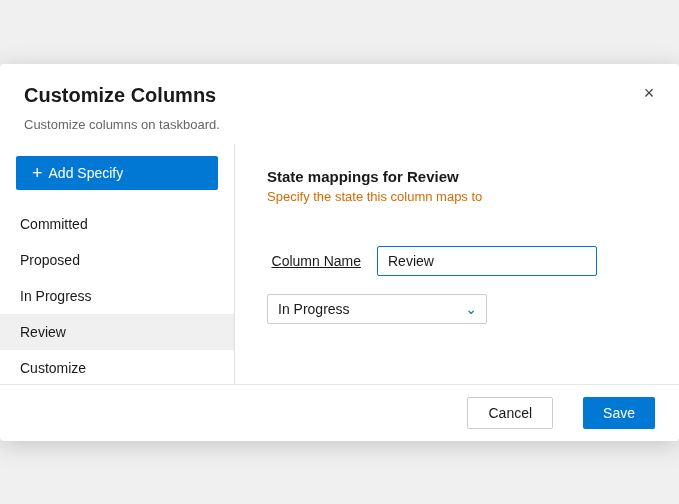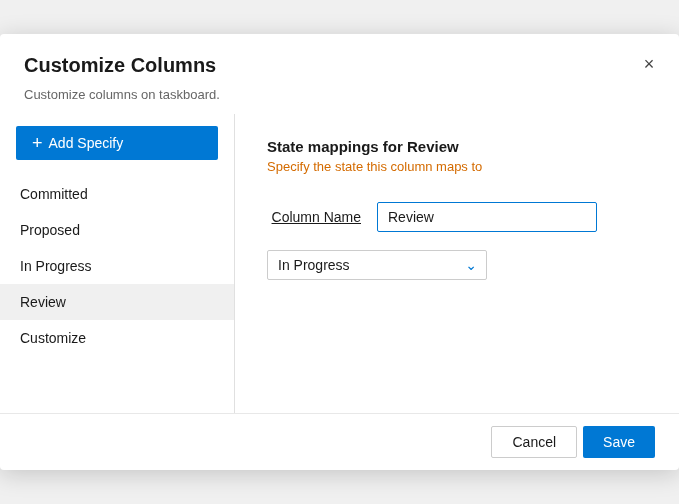--- a/index.html
+++ b/index.html
@@ -7,21 +7,21 @@
       font-family: 'Segoe UI', Arial, sans-serif;
       background: #f0f0f0;
       display: flex;
       justify-content: center;
       align-items: center;
       min-height: 100vh;
     }
     .dialog {
       background: #fff;
       width: 679px;
-      height: 436px;
+      height: 377px;
       border-radius: 4px;
       box-shadow: 0 4px 24px rgba(0,0,0,0.18);
       display: flex;
       flex-direction: column;
       position: relative;
       overflow: hidden;
     }
     .dialog-header {
       padding: 20px 24px 12px 24px;
       border-bottom: none;
@@ -105,21 +105,21 @@
     }
     .panel-title {
       font-size: 15px;
       font-weight: 700;
       color: #1a1a1a;
       margin-bottom: 4px;
     }
     .panel-subtitle {
       font-size: 13px;
       color: #d46b00;
-      margin-bottom: 28px;
+      margin-bottom: 42px;
     }
     .form-row {
       display: flex;
       align-items: center;
       margin-bottom: 18px;
     }
     .form-label {
       width: 110px;
       text-align: right;
       font-size: 14px;
@@ -161,41 +161,42 @@
       position: absolute;
       right: 10px;
       pointer-events: none;
       color: #0078d4;
       font-size: 14px;
     }
     .dialog-footer {
       display: flex;
       justify-content: flex-end;
       padding: 12px 24px;
-      gap: 6px;
+      gap: 14px;
       border-top: 1px solid #e8e8e8;
     }
     .btn-cancel {
       background: #fff;
       border: 1px solid #ccc;
       border-radius: 2px;
       padding: 7px 20px;
       font-size: 14px;
       cursor: pointer;
       color: #1a1a1a;
     }
     .btn-save {
       background: #0078d4;
       border: none;
       border-radius: 2px;
       padding: 7px 20px;
       font-size: 14px;
       color: #fff;
       cursor: pointer;
       font-weight: 500;
+      margin-left: 16px;
     }
   </style>
 </head>
 <body>
 
 <div class="dialog">
   <div class="dialog-header">
     <div class="dialog-title">Customize Columns</div>
     <div class="dialog-subtitle">Customize columns on taskboard.</div>
     <button class="close-btn">

